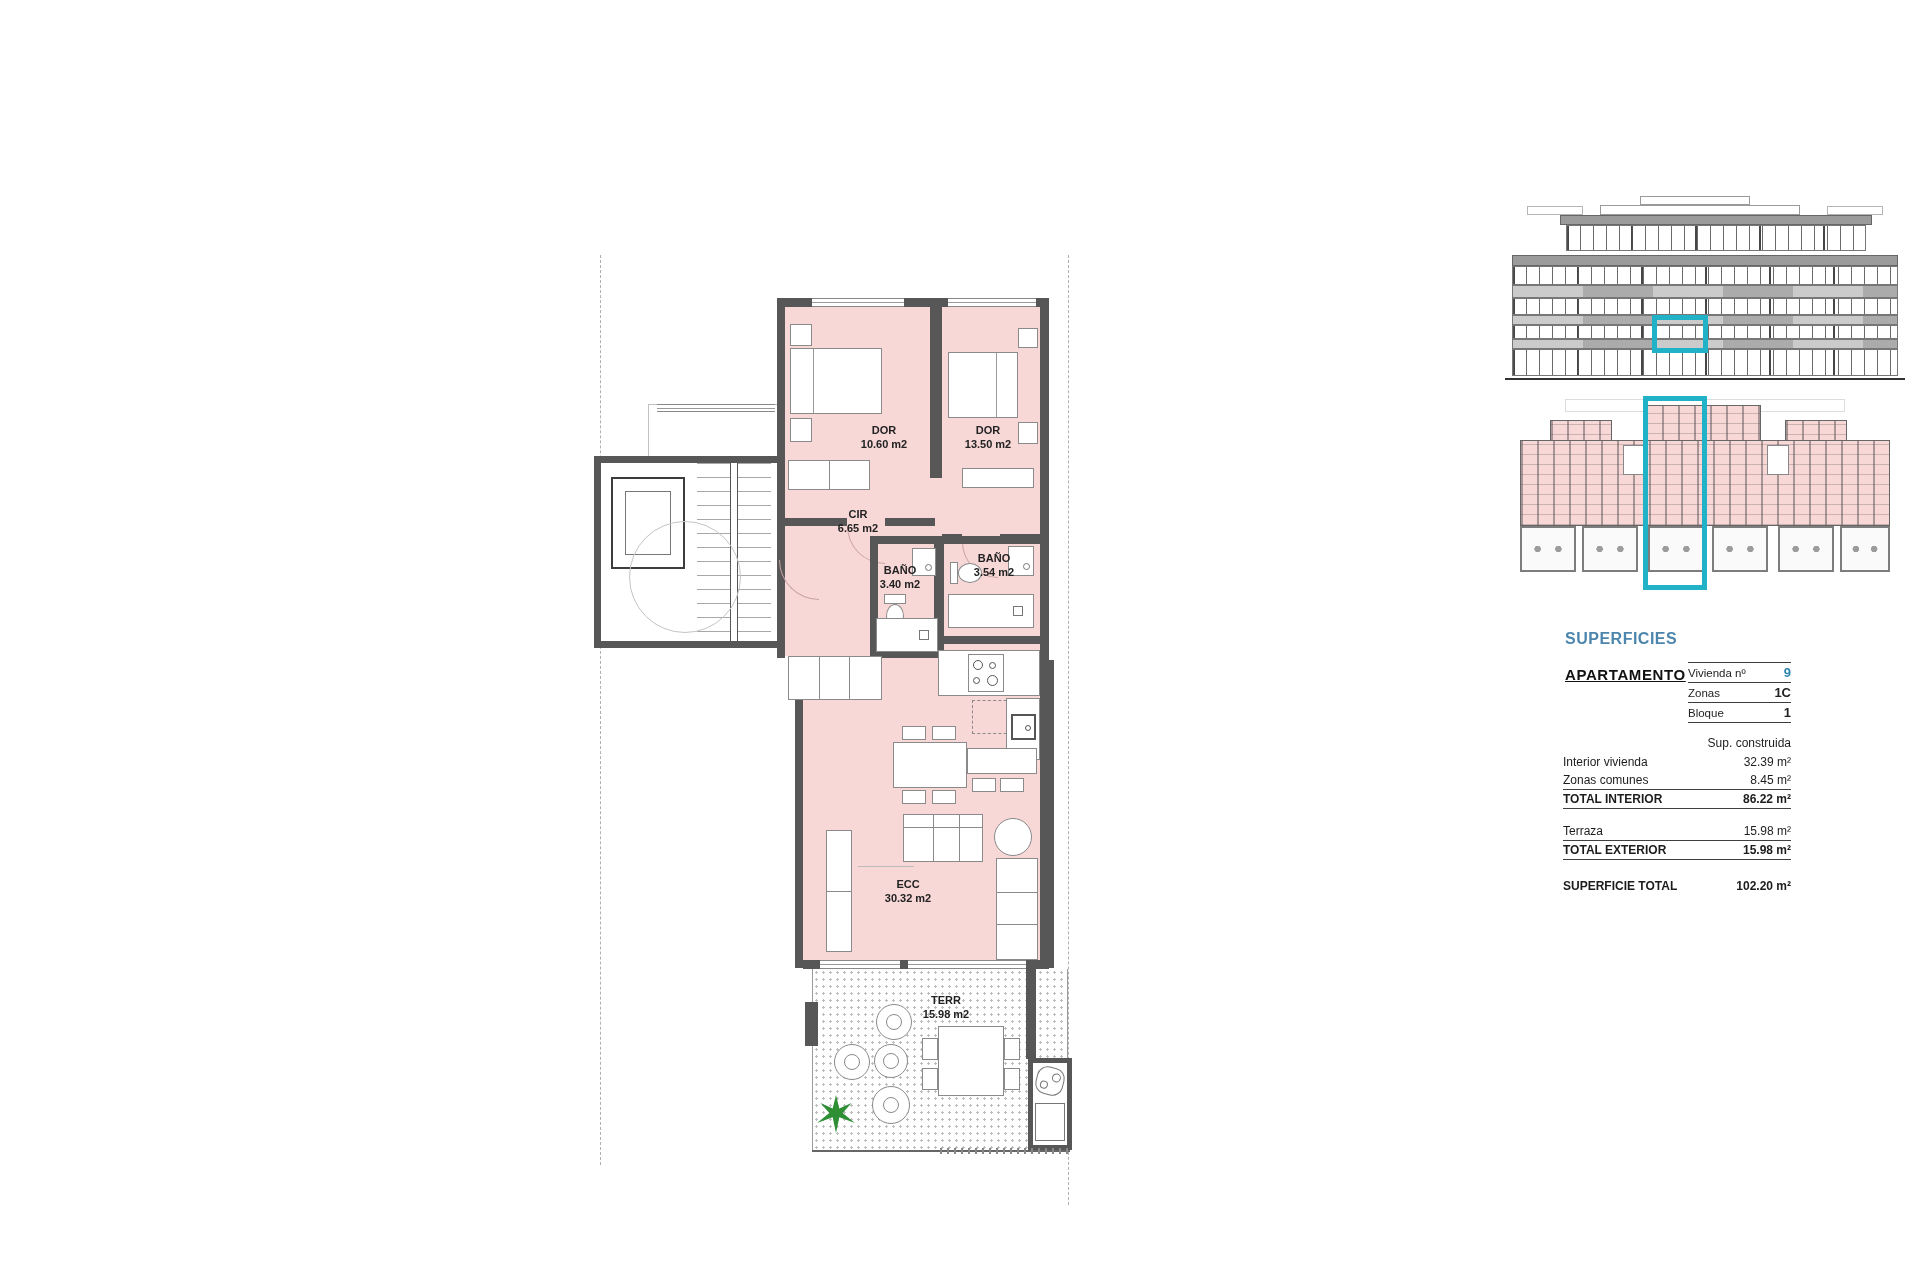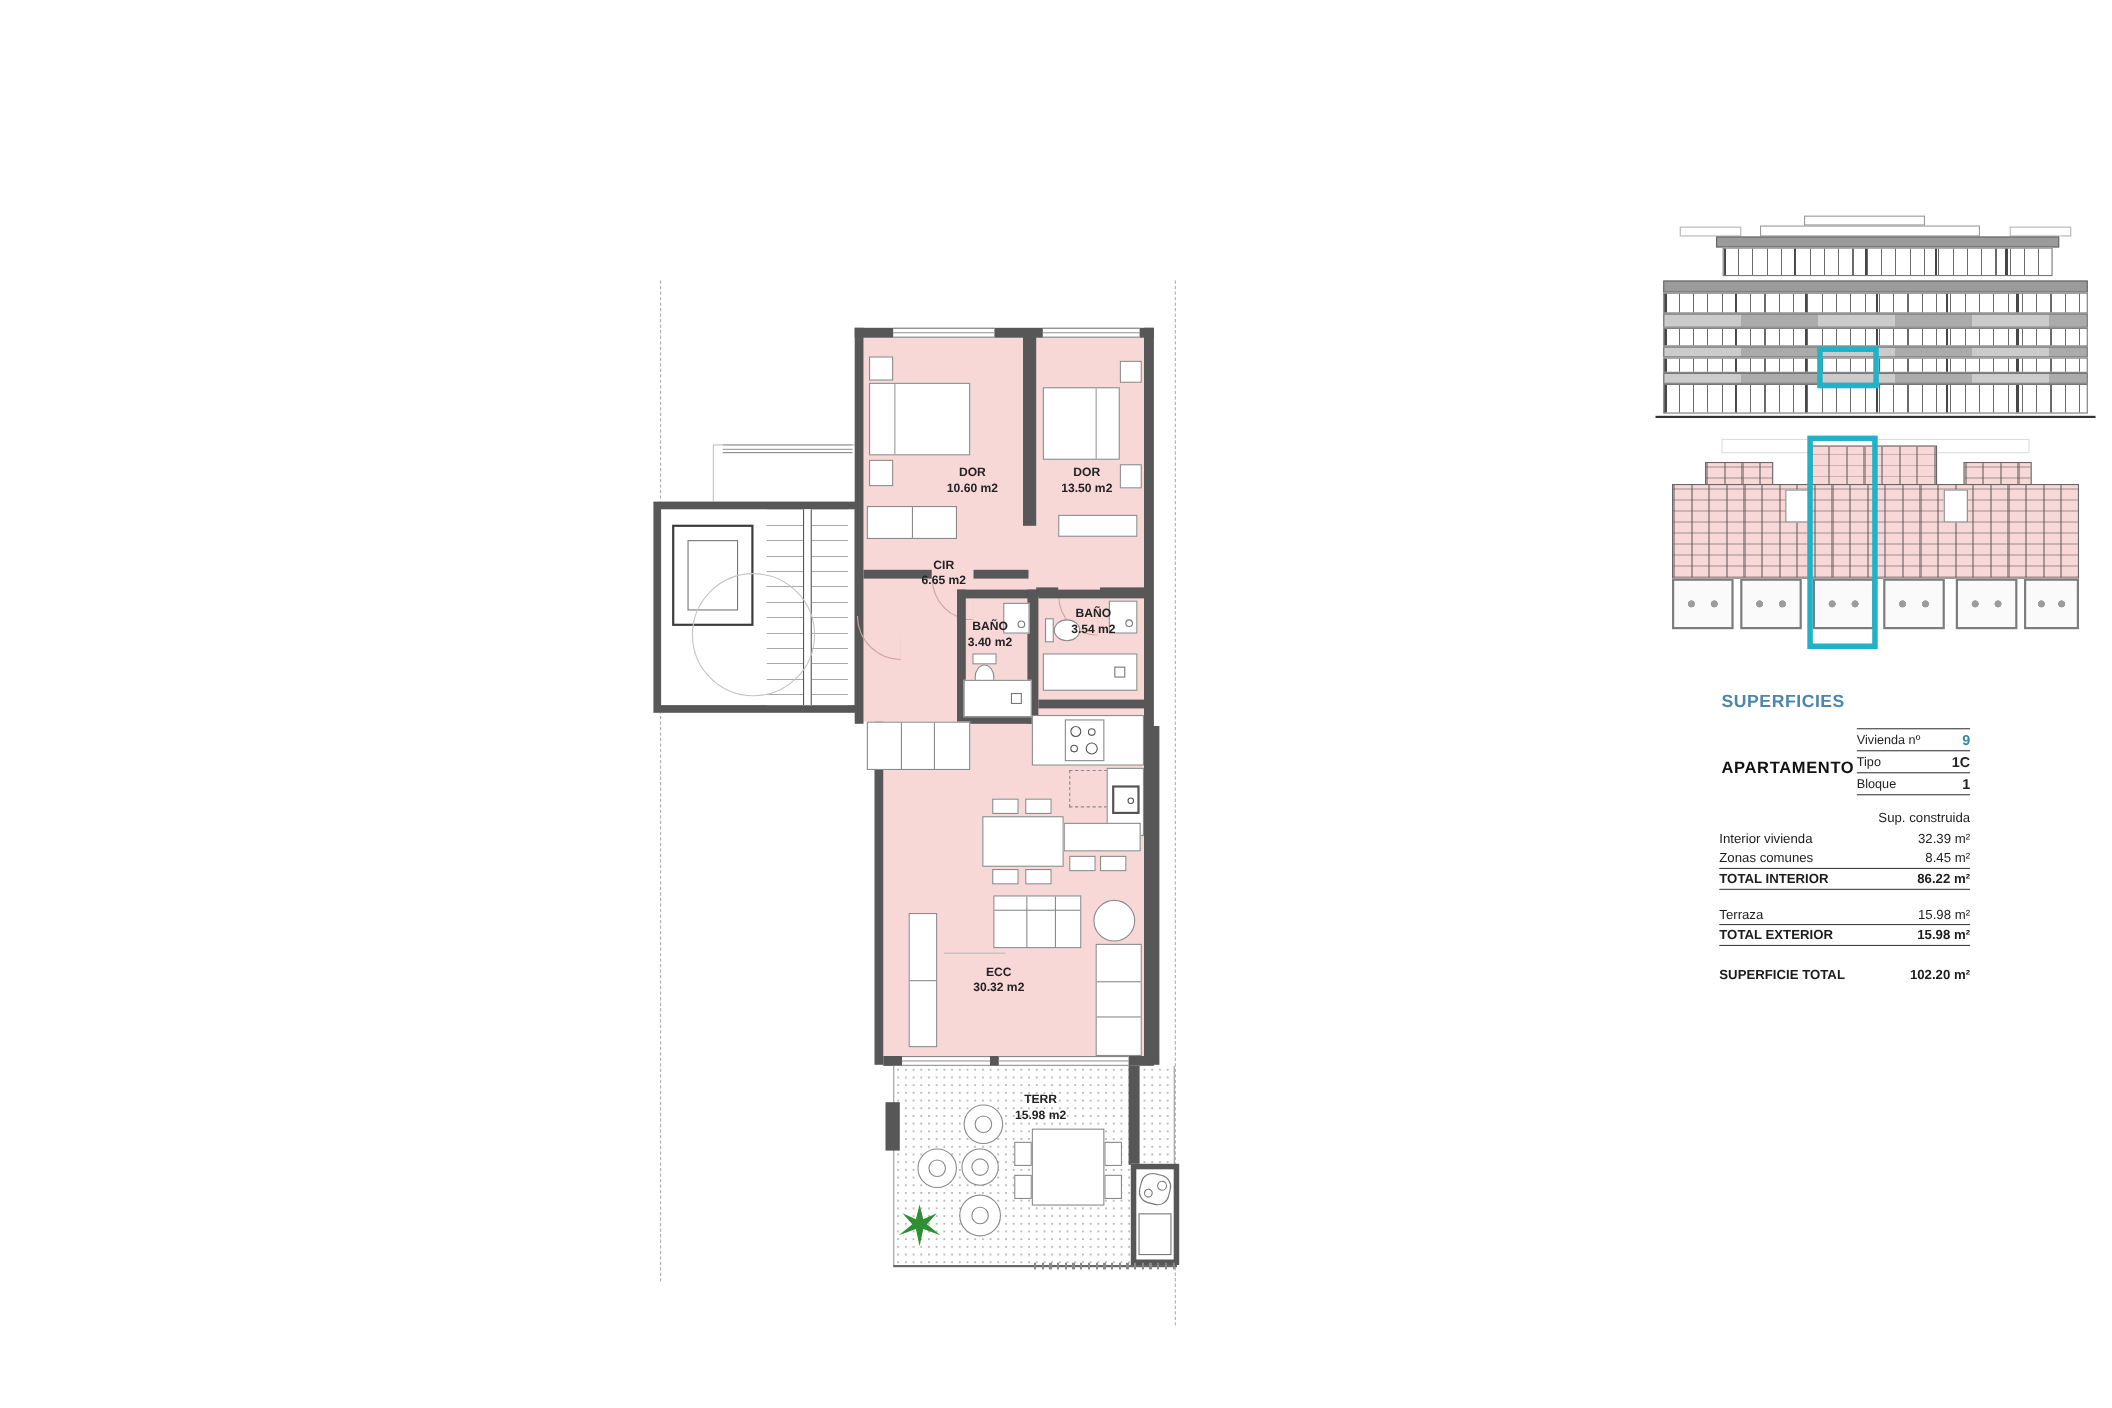--- a/index.html
+++ b/index.html
@@ -33,22 +33,22 @@
         repeating-linear-gradient(90deg, rgba(70,70,70,.45) 0 2px, transparent 2px 16px),
         repeating-linear-gradient(0deg, rgba(70,70,70,.25) 0 1px, transparent 1px 10px);}
   .ovterr{background:#fafafa;border:2px solid #7d7d7d;box-sizing:border-box;background-image:
         radial-gradient(circle at 30% 50%, #9c9c9c 3px, transparent 3.5px),
         radial-gradient(circle at 70% 50%, #9c9c9c 3px, transparent 3.5px);}
   .hl{position:absolute;border:5px solid var(--cyan);background:transparent;box-sizing:border-box;}
   .stair{background:#fff;background-image:repeating-linear-gradient(to bottom,#a8a8a8 0 1px,transparent 1px 14px);}
   
   .sec-title{position:absolute;left:1565px;top:630px;font-size:16px;font-weight:bold;
              letter-spacing:.5px;color:var(--blue);}
-  .apt-label{position:absolute;left:1565px;top:690px;font-size:15px;font-weight:bold;
-             letter-spacing:.6px;color:#111;}
+  .apt-label{position:absolute;left:1565px;top:666px;font-size:15px;font-weight:bold;
+             letter-spacing:.6px;color:#111;text-decoration:underline;}
   .unit-table{position:absolute;left:1688px;top:662px;width:103px;border-top:1.5px solid #3c3c3c;}
   .urow{display:flex;justify-content:space-between;align-items:center;height:19px;
         border-bottom:1.5px solid #3c3c3c;}
   .urow .ul{font-size:11.5px;color:#222;}
   .urow .uv{font-size:13px;font-weight:bold;color:#222;}
   .urow .uv.acc{color:var(--accent);}
   .stable{position:absolute;left:1563px;top:736px;width:228px;font-size:12px;color:#1c1c1c;}
   .srow{display:flex;justify-content:space-between;padding:1.5px 0 2.5px 0;}
   .srow.rule{border-bottom:1.5px solid #3f3f3f;}
   .srow.total{font-weight:bold;}
@@ -271,21 +271,21 @@
 
   <div class="sec-title">SUPERFICIES</div>
   <div class="apt-label">APARTAMENTO</div>
 
   <div class="unit-table">
     <div class="urow">
       <span class="ul">Vivienda nº</span>
       <span class="uv acc">9</span>
     </div>
     <div class="urow">
-      <span class="ul">Tipo</span>
+      <span class="ul">Zonas</span>
       <span class="uv">1C</span>
     </div>
     <div class="urow">
       <span class="ul">Bloque</span>
       <span class="uv">1</span>
     </div>
   </div>
 
   <div class="stable">
     <div class="shead">Sup. construida</div>

